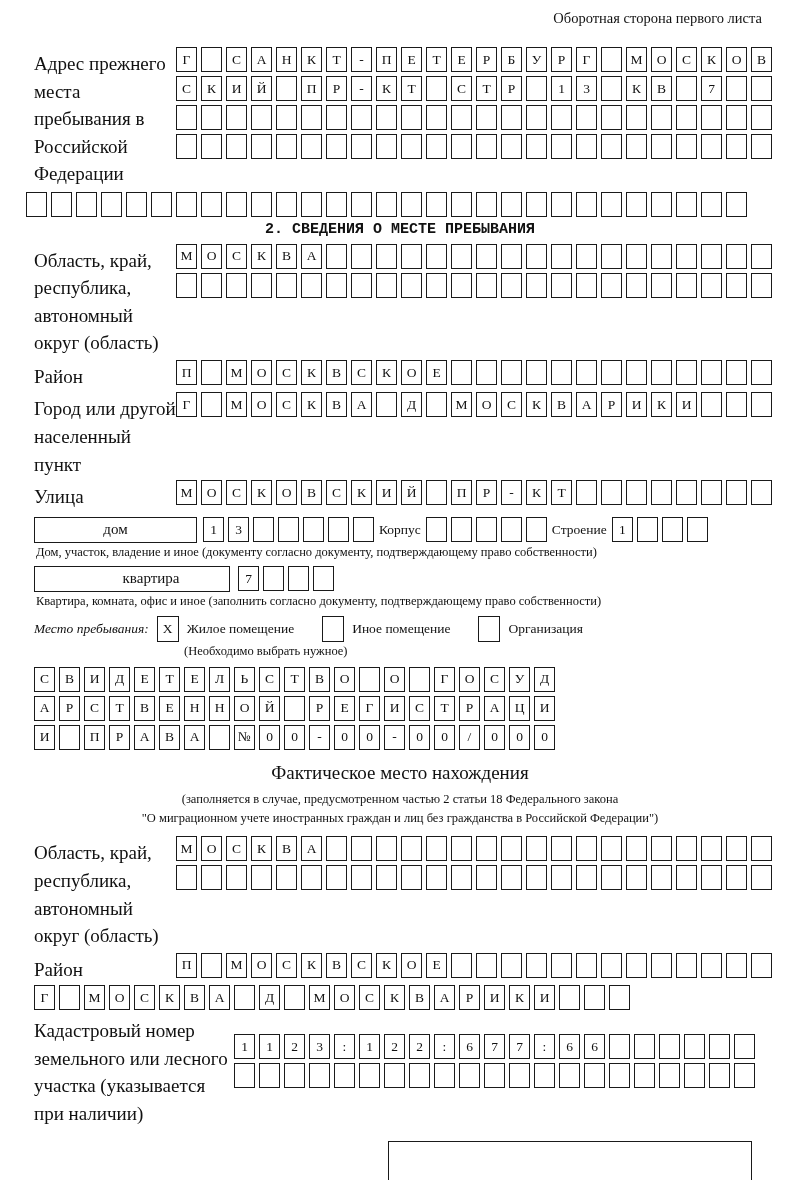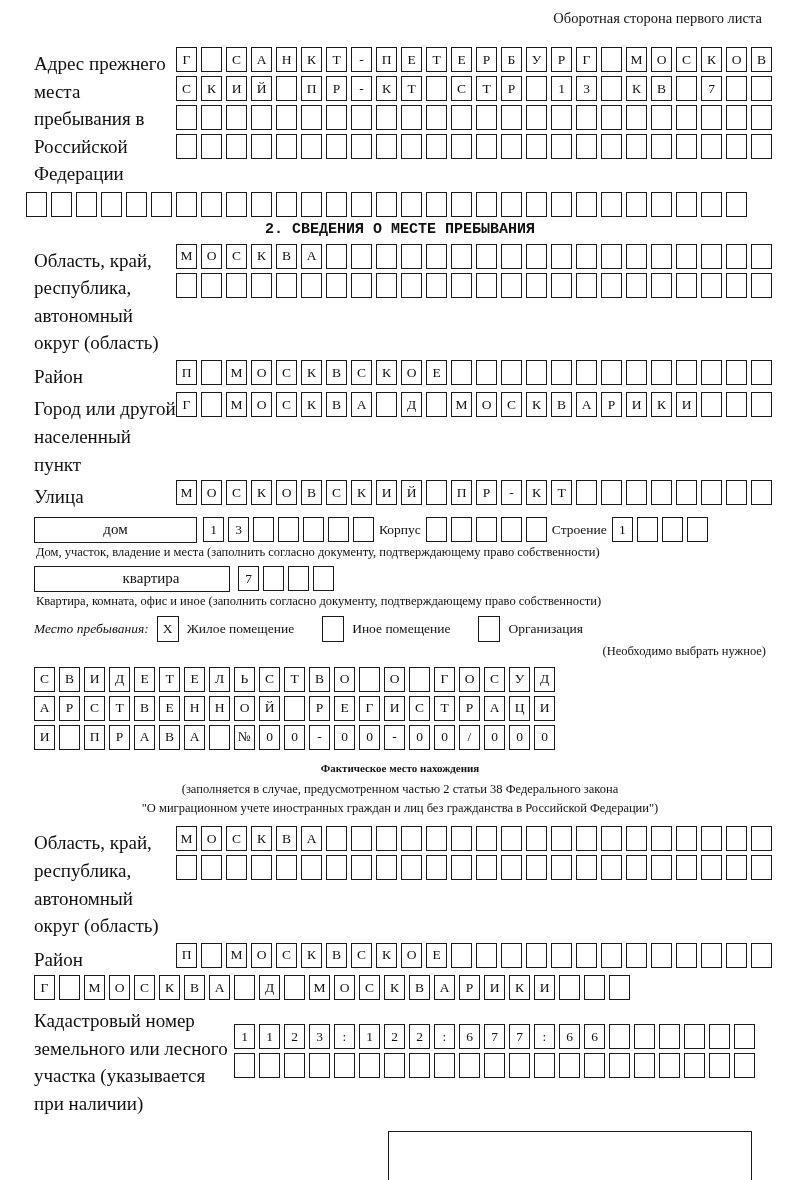--- a/index.html
+++ b/index.html
@@ -35,21 +35,21 @@
 
   .stayrow { display:flex; align-items:center; margin:7px 0 1px 0; font-size:13.5px; }
   .stay-lab { margin-right:8px;font-style:italic; }
   .chk { width:22px; height:26px; border:1.5px solid #1a1a1a; display:inline-flex;
     align-items:center; justify-content:center; font-size:13.5px; margin-right:8px; flex:0 0 22px; }
   .opt-lab { margin-right:28px; }
 
   .doc-field .flabel { width:216px; flex:0 0 216px; }
   .cad-field .flabel { width:200px; flex:0 0 200px; }
 
-  .actual-title { text-align:center; font-weight:bold; font-size:11px; margin:12px 0 6px 0; }
+  .actual-title { text-align:center; font-weight:normal; font-size:19px; margin:12px 0 6px 0; }
   .actual-note { font-size:12.5px; text-align:center; line-height:1.55; }
 
   .stamp-wrap { width:392px; margin-left:auto; margin-top:14px; }
   .stamp-box { width:364px; height:176px; border:1.6px solid #1a1a1a; margin-left:14px; }
 </style>
 </head>
 <body>
 
 <div class="page">
 
@@ -372,21 +372,21 @@
         <span class="cell"></span>
       </div>
     <span class="inline-lab">Строение</span>
     <div class="boxrow">
         <span class="cell">1</span>
         <span class="cell"></span>
         <span class="cell"></span>
         <span class="cell"></span>
       </div>
   </div>
-  <div class="note-left">Дом, участок, владение и места (заполнить согласно документу, подтверждающему право собственности)</div>
+  <div class="note-left">Дом, участок, владение и иное (документу согласно документу, подтверждающему право собственности)</div>
 
   <div class="houserow" style="margin-top:2px;">
     <div class="widebox apt-box">квартира</div>
     <div class="boxrow">
         <span class="cell">7</span>
         <span class="cell"></span>
         <span class="cell"></span>
         <span class="cell"></span>
       </div>
   </div>
@@ -394,21 +394,21 @@
 
   <div class="stayrow">
     <span class="stay-lab">Место пребывания:</span>
     <span class="chk">X</span>
     <span class="opt-lab">Жилое помещение</span>
     <span class="chk"></span>
     <span class="opt-lab">Иное помещение</span>
     <span class="chk"></span>
     <span class="opt-lab">Организация</span>
   </div>
-  <div class="note" style="text-align:right; margin-bottom:8px;">(Необходимо выбрать нужное)</div>
+  <div class="note" style="text-align:left; margin-left:150px; margin-bottom:8px;">(Необходимо выбрать нужное)</div>
 
   <div class="field doc-field">
     <div class="rows">
       <div class="boxrow">
           <span class="cell">С</span>
           <span class="cell">В</span>
           <span class="cell">И</span>
           <span class="cell">Д</span>
           <span class="cell">Е</span>
           <span class="cell">Т</span>
@@ -471,21 +471,21 @@
           <span class="cell">0</span>
           <span class="cell">/</span>
           <span class="cell">0</span>
           <span class="cell">0</span>
           <span class="cell">0</span>
         </div>
     </div>
   </div>
 
   <div class="actual-title">Фактическое место нахождения</div>
-  <div class="actual-note">(заполняется в случае, предусмотренном частью 2 статьи 38 Федерального закона</div>
+  <div class="actual-note">(заполняется в случае, предусмотренном частью 2 статьи 18 Федерального закона</div>
   <div class="actual-note" style="margin-bottom:8px;">"О миграционном учете иностранных граждан и лиц без гражданства в Российской Федерации")</div>
 
   <div class="field">
     <div class="flabel">Область, край, республика, автономный округ (область)</div>
     <div class="rows">
       <div class="boxrow">
           <span class="cell">М</span>
           <span class="cell">О</span>
           <span class="cell">С</span>
           <span class="cell">К</span>

